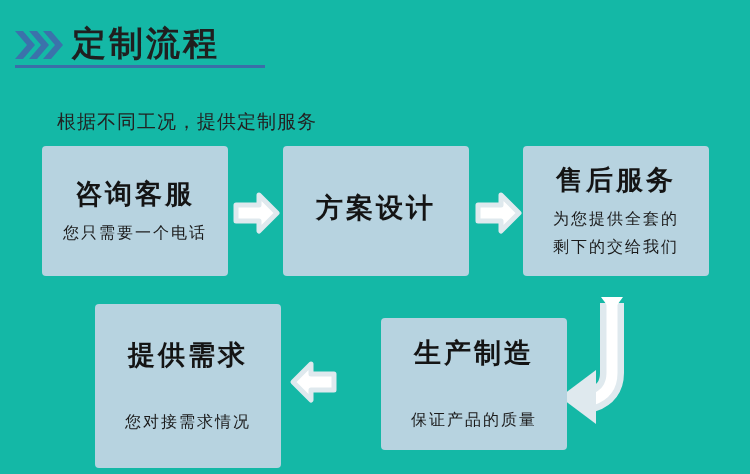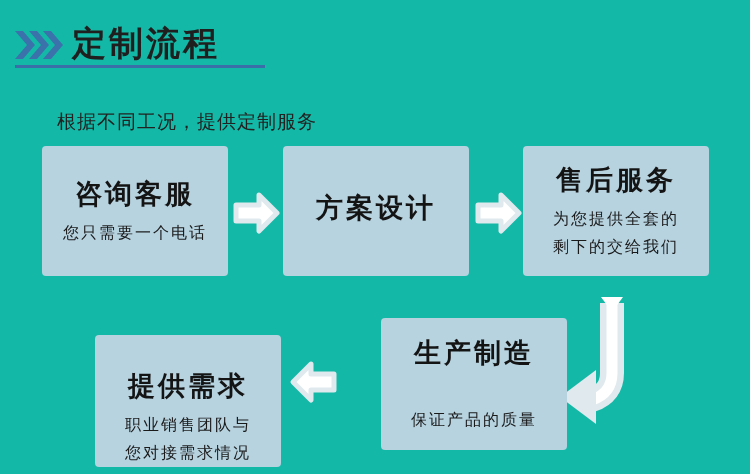--- a/index.html
+++ b/index.html
@@ -61,21 +61,21 @@
     border-radius: 4px;
     display: flex;
     flex-direction: column;
     align-items: center;
     justify-content: center;
     text-align: center;
   }
   .box-1 { left: 42px;  top: 146px; }
   .box-2 { left: 283px; top: 146px; }
   .box-3 { left: 523px; top: 146px; }
-  .box-4 { left: 95px;  top: 335px; height: 132px; justify-content: flex-end; }
+  .box-4 { left: 95px;  top: 304px; height: 164px; }
   .box-5 { left: 340px; top: 318px; height: 132px; margin-left: 41px; }
 
   .box-title {
     font-size: 27px;
     font-weight: bold;
     letter-spacing: 3px;
     color: #141414;
     margin-bottom: 7px;
     white-space: nowrap;
   }
@@ -153,21 +153,21 @@
     <svg class="bent-arrow" viewBox="0 0 90 140" aria-hidden="true">
       <path d="M60,10 L60,80 Q60,100 40,107" fill="none" stroke="currentColor" stroke-width="24"></path>
       <path d="M60,10 L60,80 Q60,100 40,107" fill="none" stroke="#ffffff" stroke-width="11"></path>
       <polygon points="49,4 60,19 71,4" fill="#ffffff"></polygon>
       <polygon points="8,104 44,77 44,131" fill="currentColor"></polygon>
     </svg>
 
     <div class="step-box box-4">
       <div class="box-title">提供需求</div>
       <div class="box-desc">
-        <span>职业销售团队与</span><br>
+        <br>
         <span>您对接需求情况</span>
       </div>
     </div>
 
     <svg class="arrow arrow-3" viewBox="0 0 50 48" aria-hidden="true">
       <path d="M5,16 L28,16 L28,6 L46,24 L28,42 L28,32 L5,32 Z" fill="#ffffff" stroke="currentColor" stroke-width="5" stroke-linejoin="round"></path>
     </svg>
 
     <div class="step-box box-5">
       <div class="box-title">生产制造</div>

